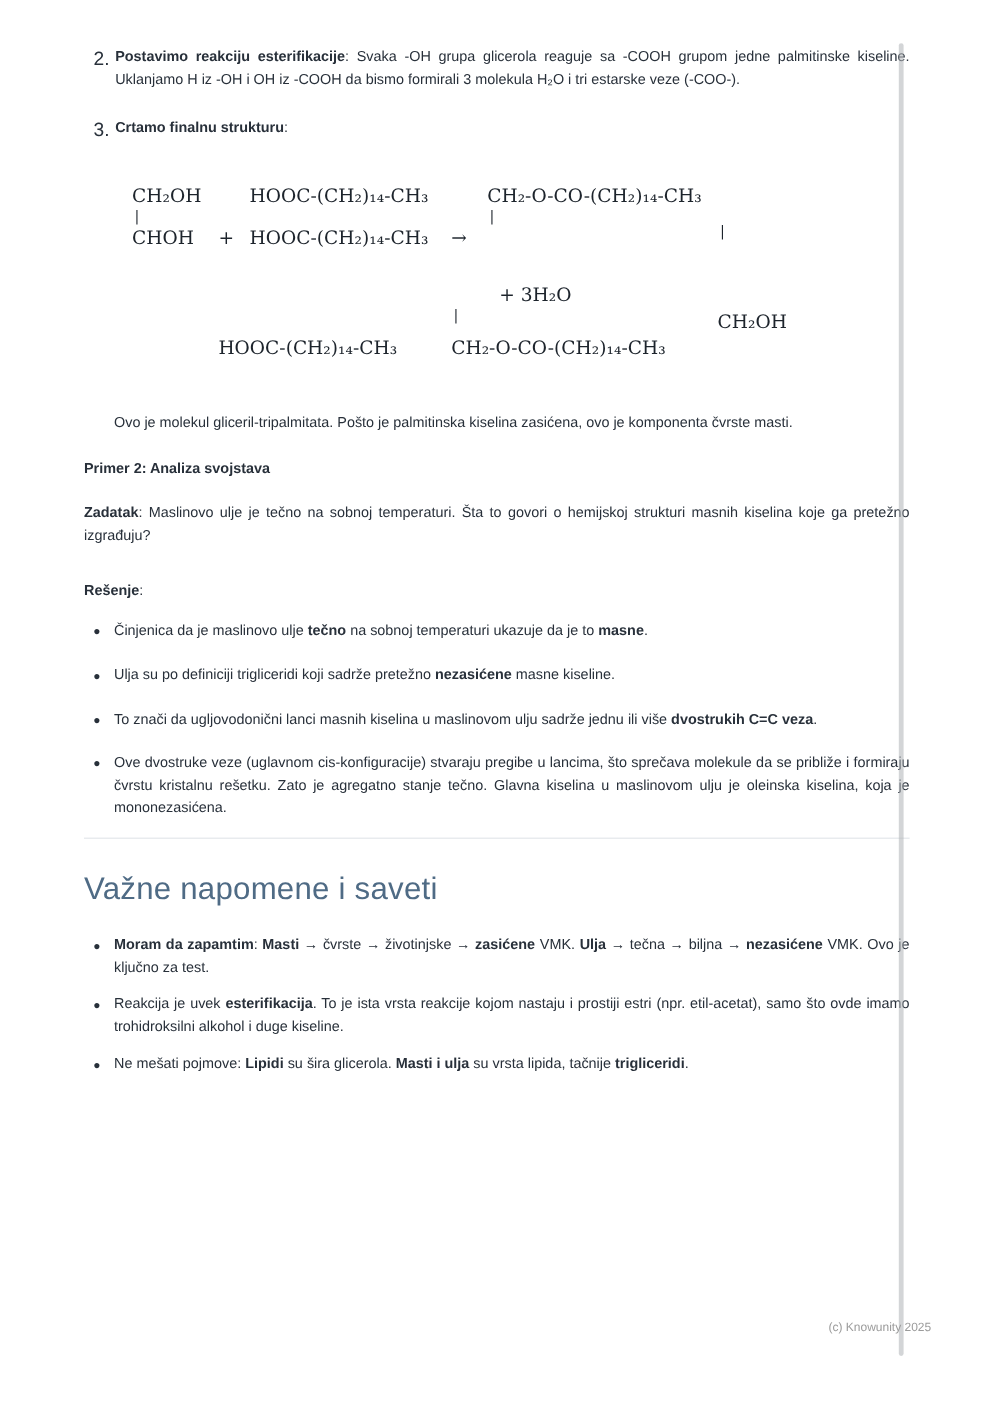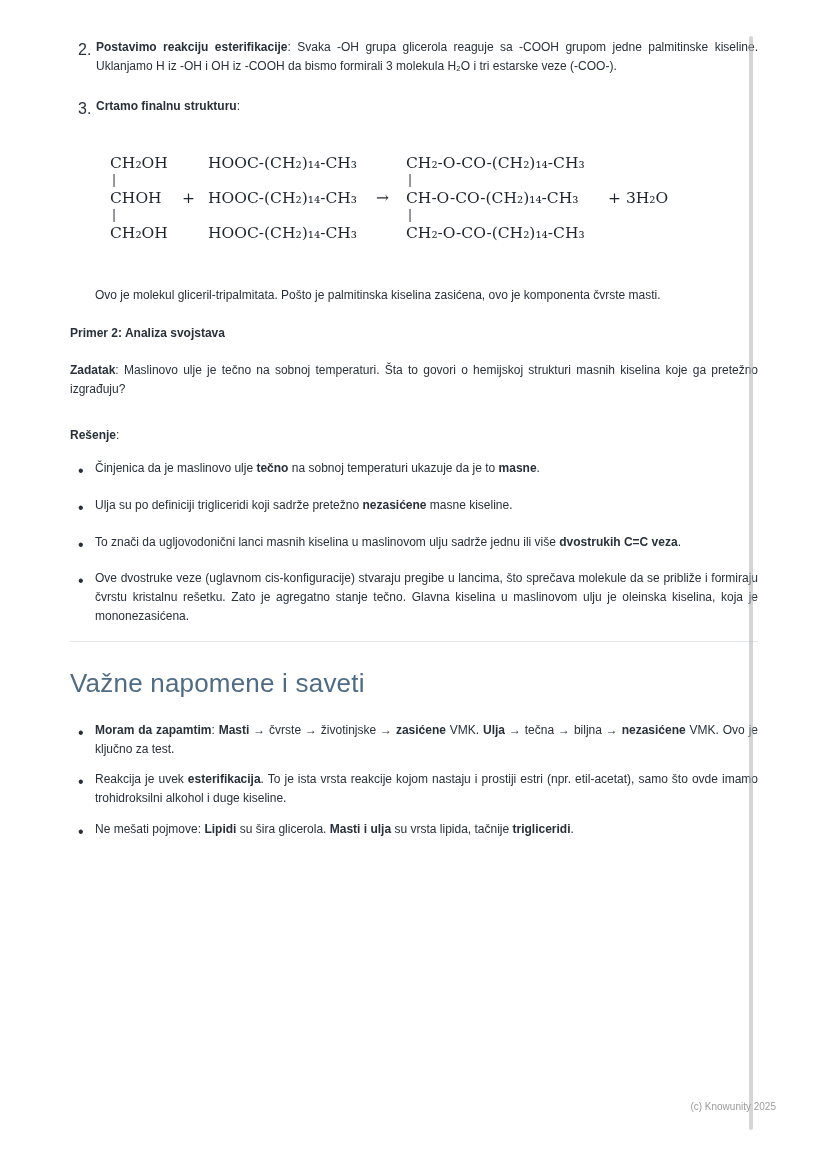--- a/index.html
+++ b/index.html
@@ -20,21 +20,21 @@
   .mb14 { margin-bottom: 14px; }
   .indent { margin-left: 25px; }
 
   .num-item { display: flex; gap: 5px; padding-left: 8px; margin-bottom: 22px; }
   .num { flex: none; width: 13px; font-size: 16px; line-height: 1.55; }
 
   .formula { margin: 30px 0 42px 40px; font-family: "DejaVu Serif", "Liberation Serif", serif; color: #1d242c; }
   .f-grid { display: grid; grid-template-columns: 72px 26px 168px 30px 192px auto; }
   .f-grid span { white-space: nowrap; font-size: 15.5px; line-height: 22px; }
   .f-grid .bond { font-size: 12px; line-height: 13px; padding-left: 2px; }
-  .f-grid .water { padding-left: 10px; }
+  .f-grid .water { padding-left: 10px; margin-top: 48px; }
 
   .bullets { list-style: none; margin: 0 0 10px 0; padding: 0 0 0 8px; }
   .li { display: flex; gap: 9px; margin-bottom: 12px; }
   .dot { flex: none; width: 8px; font-size: 16px; line-height: 1.55; }
 
   .divider { border: none; border-top: 1px solid #e3e6ea; margin: 16px 0 26px 0; }
 
   .section-heading {
     font-size: 26px; font-weight: 400; color: #4f6b85;
     margin: 0 0 22px 0; letter-spacing: 0.2px;
@@ -80,21 +80,20 @@
         <span></span>
         <span></span>
         <span></span>
         <span class="bond">|</span>
         <span></span>
 
         <span>CHOH</span>
         <span>+</span>
         <span>HOOC-(CH₂)₁₄-CH₃</span>
         <span>→</span>
-        <span>CH-O-CO-(CH₂)₁₄-CH₃</span>
         <span class="water">+ 3H₂O</span>
 
         <span class="bond">|</span>
         <span></span>
         <span></span>
         <span></span>
         <span class="bond">|</span>
         <span></span>
 
         <span>CH₂OH</span>

